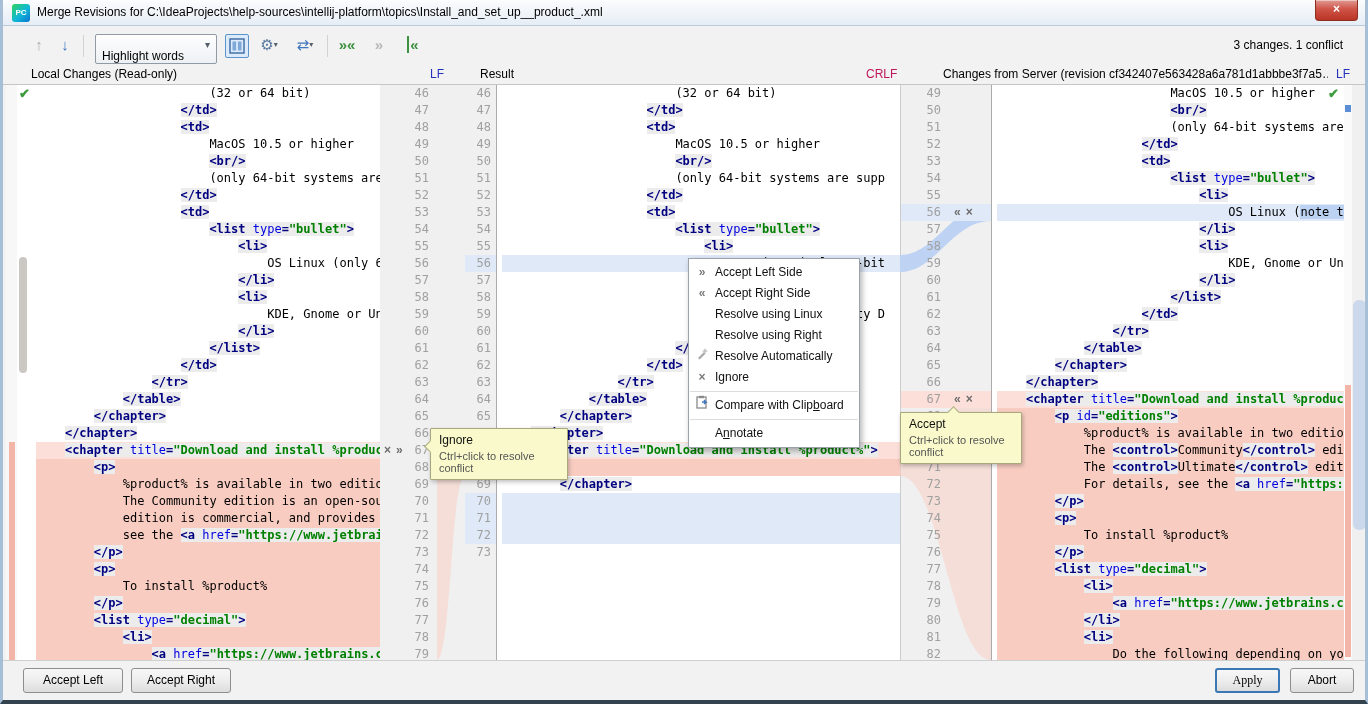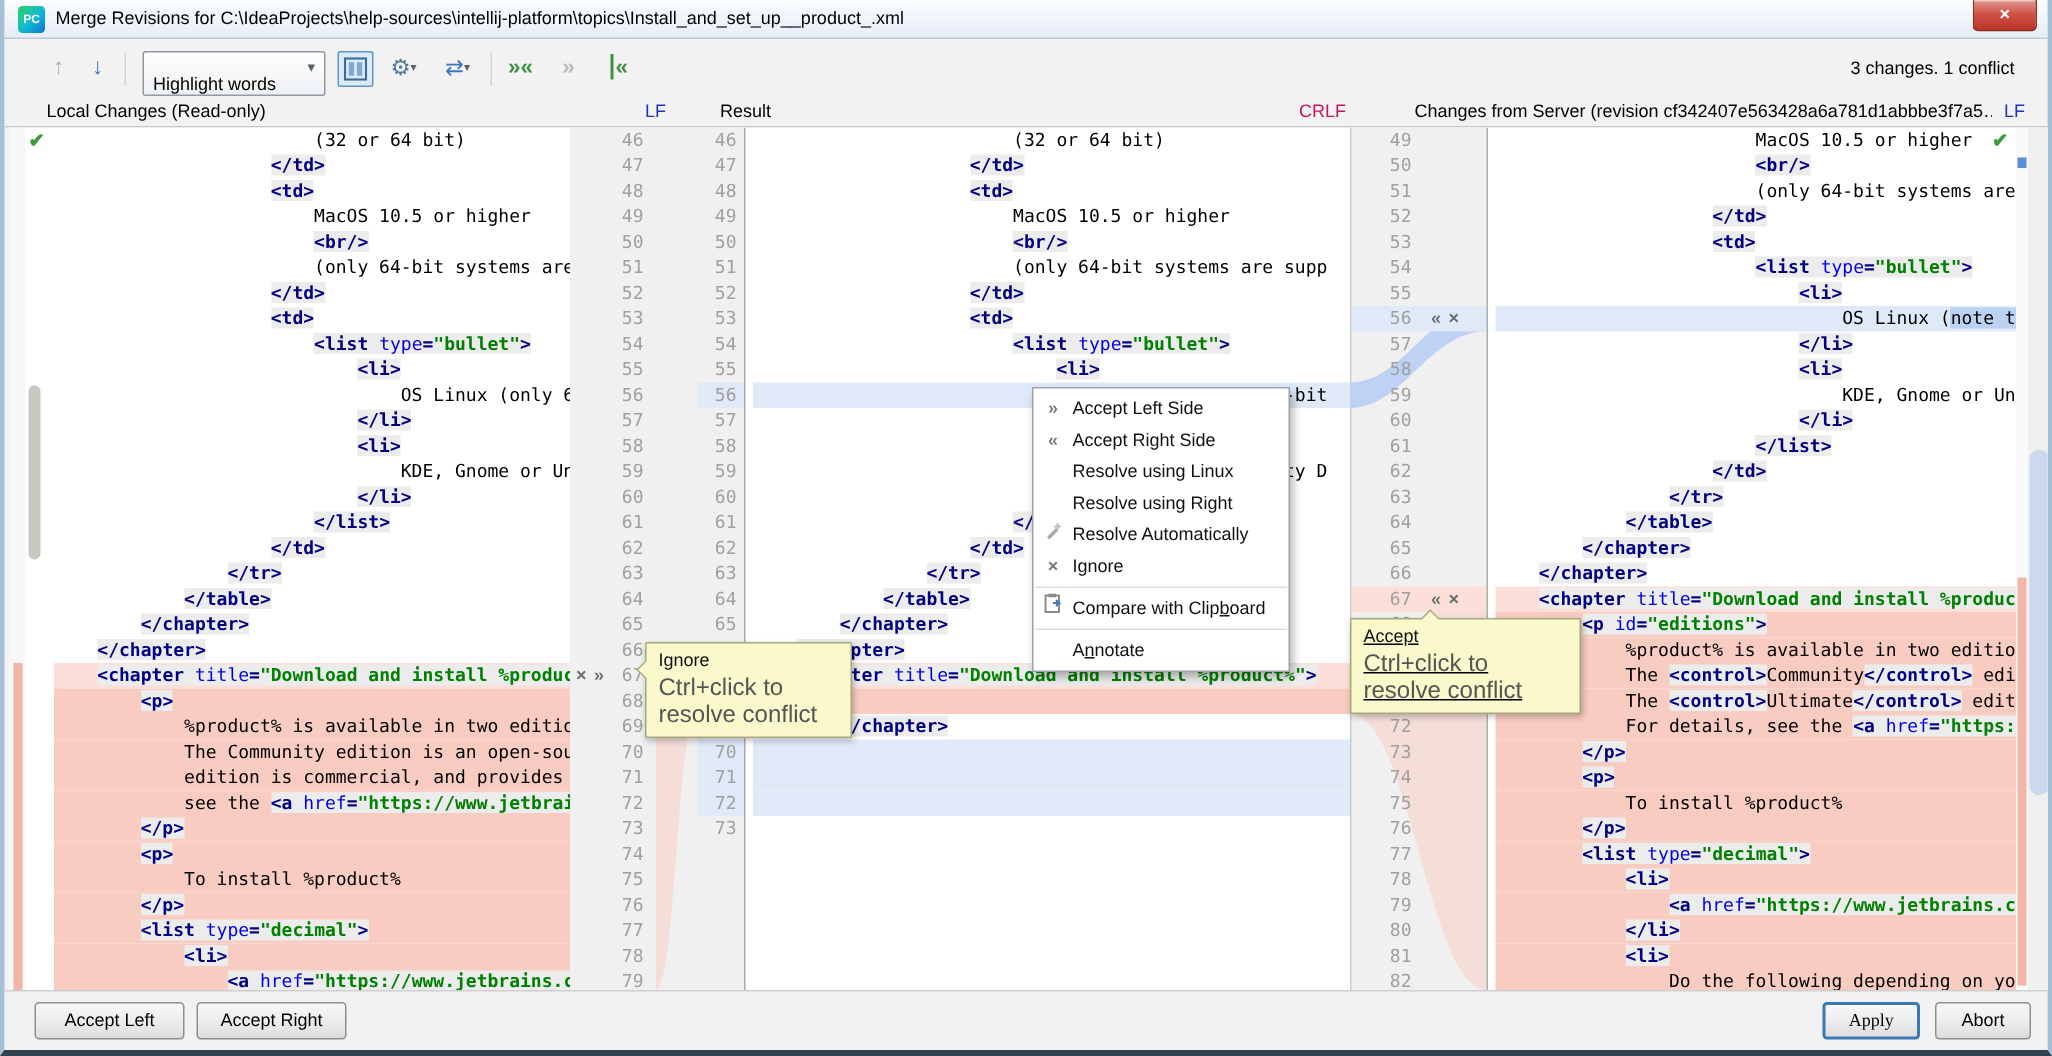--- a/index.html
+++ b/index.html
@@ -70,25 +70,25 @@
   #left-scroll-thumb{position:absolute;left:13px;top:172px;width:8px;height:116px;background:#cbc7c3;border-radius:4px;}
   #right-marker{position:absolute;left:1338px;top:0;width:8px;height:575px;background:#fafafa;}
   #right-marker .m-blue{position:absolute;left:1px;top:20px;width:6px;height:7px;background:#5b8ed6;}
   #right-marker .m-pink{position:absolute;left:1px;top:300px;width:6px;height:272px;background:#f2b5a7;}
   #right-scroll{position:absolute;left:1346px;top:0;width:16px;height:575px;background:#f0f0f0;}
   #right-scroll .thumb{position:absolute;left:1px;top:215px;width:13px;height:230px;background:#ccd8ec;border-radius:6px;}
   
   .tooltip{position:absolute;background:#f9f9cb;border:1px solid #a8a87e;box-shadow:1px 2px 4px rgba(0,0,0,.25);
     padding:4px 8px 5px 8px;z-index:40;border-radius:1px;}
   .tooltip .tt-title{font-size:12px;color:#111;margin-bottom:3px;}
-  .tooltip .tt-hint{font-size:16px;color:#555;}
+  .tooltip .tt-hint{font-size:11px;color:#555;}
   .tooltip .ptr{position:absolute;width:9px;height:9px;background:#f9f9cb;transform:rotate(45deg);}
   #tooltip-ignore{left:427px;top:428px;width:138px;}
   #tooltip-ignore .ptr{left:-5px;top:13px;border-left:1px solid #a8a87e;border-bottom:1px solid #a8a87e;}
-  #tooltip-accept{left:897px;top:412px;width:154px;text-decoration:underline;}
+  #tooltip-accept{left:897px;top:412px;width:122px;}
   #tooltip-accept .ptr{left:48px;top:-5px;border-left:1px solid #a8a87e;border-top:1px solid #a8a87e;}
   
   #context-menu{position:absolute;left:685px;top:258px;width:172px;background:#ffffff;border:1px solid #9ba2aa;
     box-shadow:2px 3px 6px rgba(0,0,0,.3);padding:3px 0;z-index:60;}
   .mitem{height:21px;line-height:21px;display:flex;align-items:center;}
   .micon{width:26px;text-align:center;flex:0 0 26px;color:#7a7a7a;font-weight:bold;}
   .mlabel{color:#111;}
   .msep{height:1px;background:#dcdcdc;margin:3px 1px;}
   
   #footer{position:absolute;left:0;top:660px;right:0;height:40px;background:#f2f2f2;border-top:1px solid #cfcfcf;}

